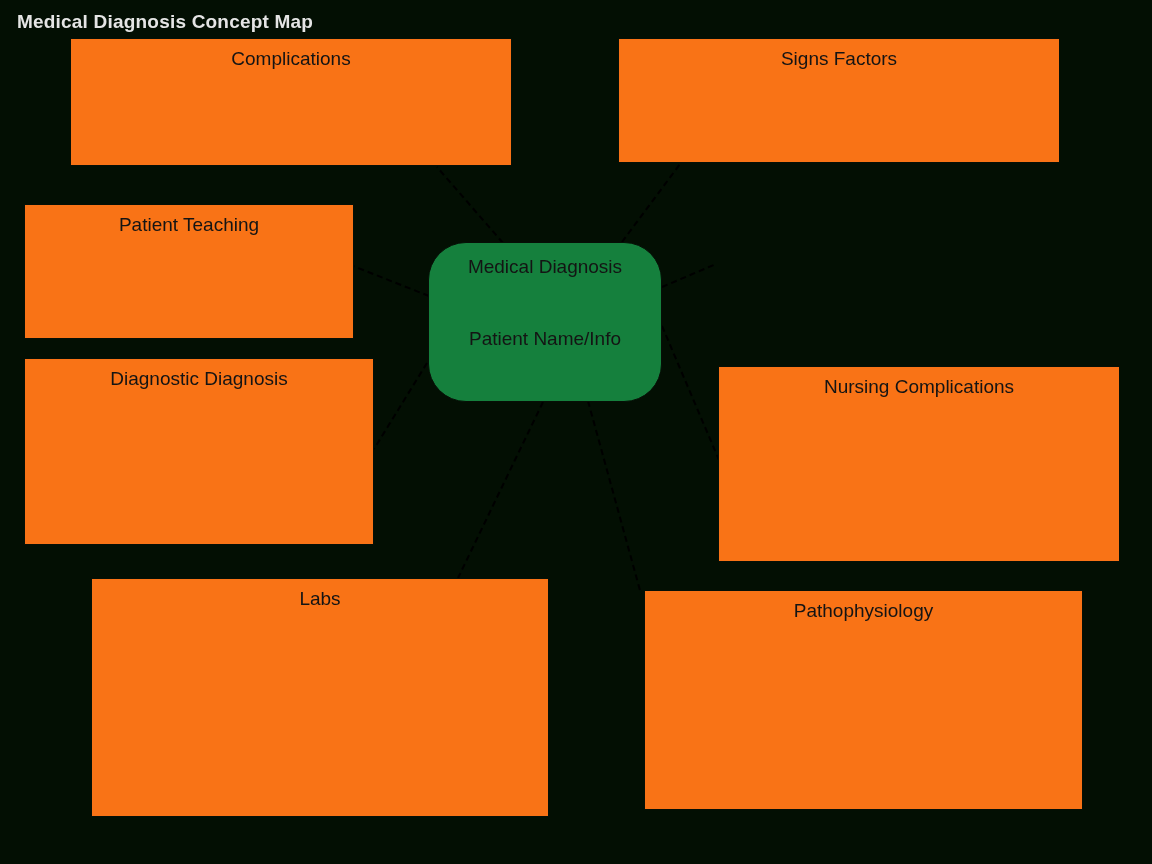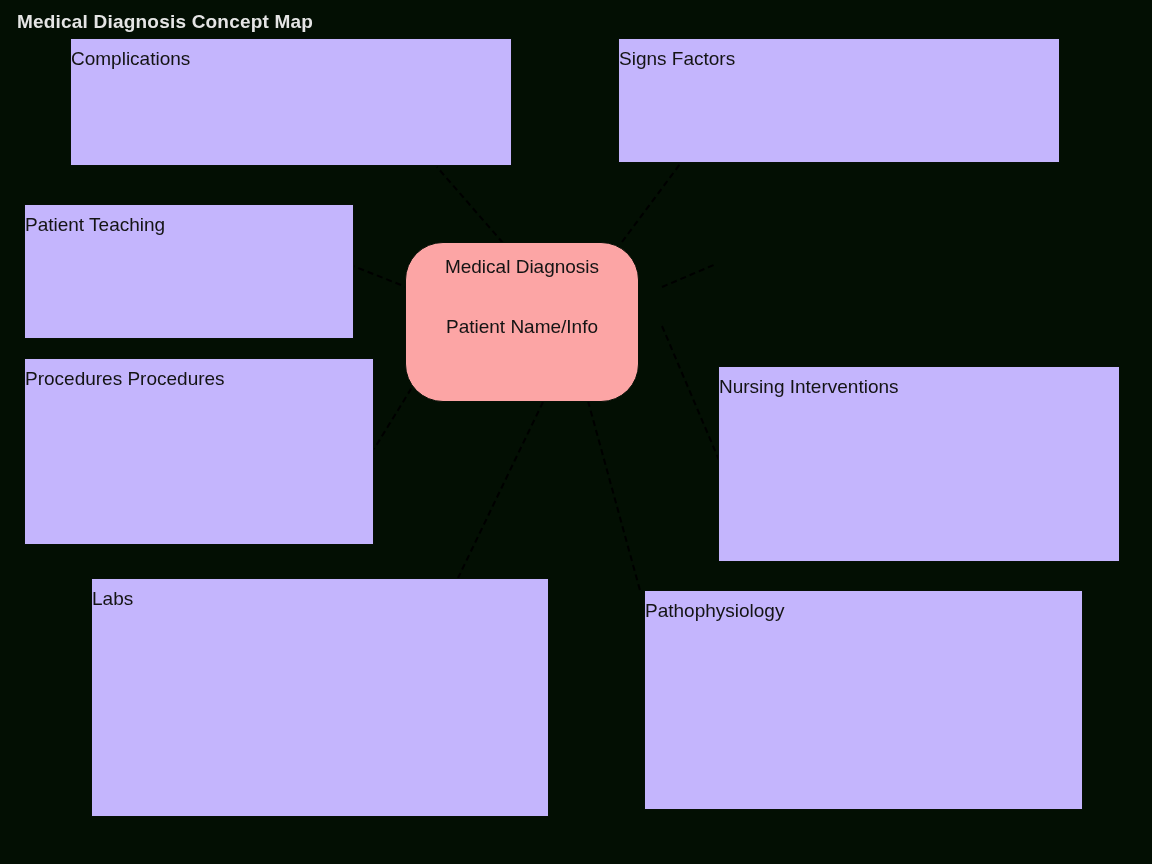--- a/index.html
+++ b/index.html
@@ -31,52 +31,53 @@
     top: 0;
     left: 0;
   }
   .connectors line {
     stroke: #000000;
     stroke-width: 2;
     stroke-dasharray: 6 4;
   }
   .node {
     position: absolute;
-    background: #c4b5fd;
+    background: #f97316;
     border: 1px solid #060f06;
     box-sizing: border-box;
+    text-align: center;
     padding-top: 9px;
     font-size: 19px;
     color: #141414;
   }
   .node-complications        { left: 70px;  top: 38px;  width: 442px; height: 128px; }
   .node-risk-factors         { left: 618px; top: 38px;  width: 442px; height: 125px; }
   .node-patient-teaching     { left: 24px;  top: 204px; width: 330px; height: 135px; }
   .node-signs-symptoms       { left: 715px; top: 193px; width: 387px; height: 141px; }
   .node-diagnostic-procedures{ left: 24px;  top: 358px; width: 350px; height: 187px; }
   .node-nursing-interventions{ left: 718px; top: 366px; width: 402px; height: 196px; }
   .node-labs                 { left: 91px;  top: 578px; width: 458px; height: 239px; }
   .node-pathophysiology      { left: 644px; top: 590px; width: 439px; height: 220px; }
   .center-node {
     position: absolute;
-    left: 405px;
+    left: 428px;
     top: 242px;
     width: 234px;
     height: 160px;
-    background: #fca5a5;
+    background: #15803d;
     border: 1px solid #060f06;
     box-sizing: border-box;
     border-radius: 38px;
     text-align: center;
     font-size: 19px;
     color: #141414;
     padding-top: 13px;
   }
   .center-node .center-subtitle {
-    margin-top: 38px;
+    margin-top: 50px;
   }
 </style>
 </head>
 <body>
 
 <div class="canvas">
 
   <div class="map-title">Medical Diagnosis Concept Map</div>
 
   <svg class="connectors" width="1152" height="864">
@@ -97,25 +98,25 @@
   <div class="node node-risk-factors">
     <span>Signs Factors</span>
   </div>
 
   <div class="node node-patient-teaching">
     <span>Patient Teaching</span>
   </div>
 
 
   <div class="node node-diagnostic-procedures">
-    <span>Procedures Procedures</span>
+    <span>Diagnostic Diagnosis</span>
   </div>
 
   <div class="node node-nursing-interventions">
-    <span>Nursing Interventions</span>
+    <span>Nursing Complications</span>
   </div>
 
   <div class="node node-labs">
     <span>Labs</span>
   </div>
 
   <div class="node node-pathophysiology">
     <span>Pathophysiology</span>
   </div>
 

